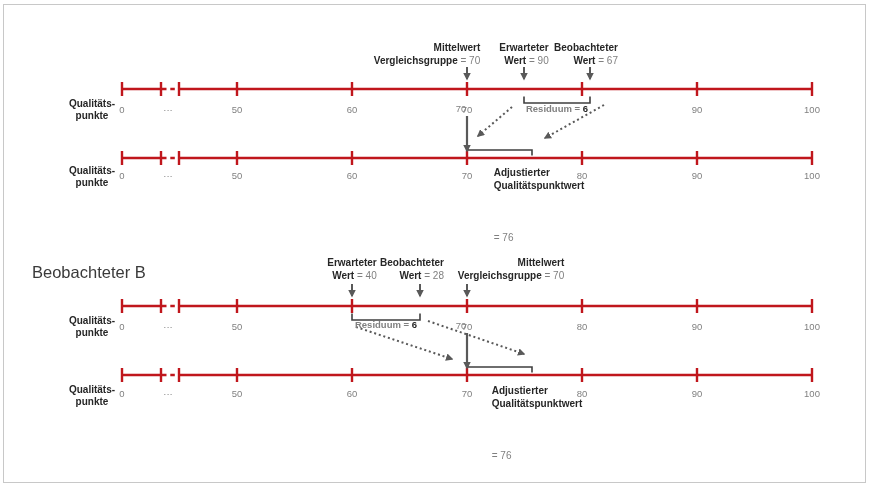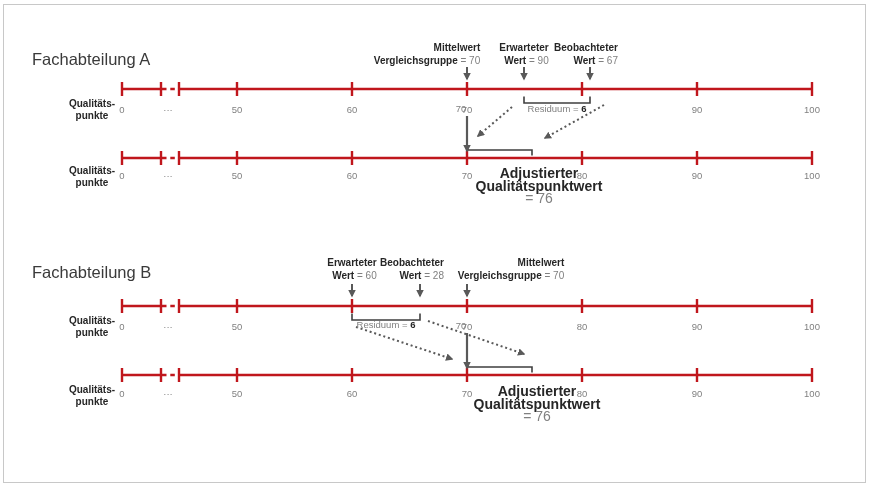--- a/index.html
+++ b/index.html
@@ -21,25 +21,25 @@
   .dotarrow{stroke:var(--arrow);stroke-width:2;fill:none;stroke-dasharray:2 2.8;}
   .bracket{stroke:var(--dark);stroke-width:1.6;fill:none;}
   .ah{fill:var(--arrow);}
   .title{position:absolute;font-size:16.5px;color:var(--title);white-space:nowrap;}
   .lbl{position:absolute;transform:translateX(-50%);font-size:9.5px;color:var(--gray);white-space:nowrap;}
   .axislbl{position:absolute;transform:translateX(-50%);text-align:center;font-size:10px;
            font-weight:bold;color:var(--tdark);line-height:12px;white-space:nowrap;}
   .ann{position:absolute;transform:translateX(-50%);text-align:right;font-size:10px;
        font-weight:bold;color:var(--tdark);line-height:13px;white-space:nowrap;}
   .ann .val{color:var(--gray);font-weight:normal;}
-  .resid{position:absolute;transform:translateX(-50%);font-size:9.5px;color:var(--gray);white-space:nowrap;}
+  .resid{position:absolute;transform:translateX(-50%);font-size:9.5px;color:var(--gray);white-space:nowrap;font-weight:bold;}
   .resid b{color:var(--tdark);}
-  .adj{position:absolute;transform:translateX(-50%);text-align:center;font-size:14px;
+  .adj{position:absolute;transform:translateX(-50%);font-size:10px;
        font-weight:bold;color:var(--tdark);line-height:12.5px;white-space:nowrap;}
-  .adj .val{color:var(--gray);font-weight:normal;}
+  .adj .val{color:var(--gray);font-weight:normal;margin-top:40px;}
 </style>
 </head>
 <body>
 
 <div class="canvas">
   <div class="frame"></div>
 
   <svg width="870" height="488">
     <defs>
       <marker id="ah" viewBox="0 0 10 10" refX="8" refY="5" markerWidth="7.5" markerHeight="7.5" orient="auto" markerUnits="userSpaceOnUse">
@@ -91,21 +91,20 @@
       <line class="garrow" x1="420" y1="284" x2="420" y2="296" marker-end="url(#ah)"></line>
       <line class="garrow" x1="467" y1="284" x2="467" y2="296" marker-end="url(#ah)"></line>
       <path class="bracket" d="M352,313.5 V320 H420 V313.5"></path>
       <line class="bigarrow" x1="467" y1="333" x2="467" y2="368" marker-end="url(#ah)"></line>
       <line class="dotarrow" x1="356" y1="327" x2="452" y2="359" marker-end="url(#ah)"></line>
       <line class="dotarrow" x1="428" y1="321" x2="524" y2="354" marker-end="url(#ah)"></line>
       <path class="bracket" d="M468,367 H532 V372.5"></path>
     </g>
   </svg>
 
-  <div class="title" style="left:32px;top:50px">Fachabteilung A</div>
 
   <div class="ann" style="left:427px;top:41px">
     <div>Mittelwert</div>
     <div><span>Vergleichsgruppe</span> <span class="val">= 70</span></div>
   </div>
   <div class="ann" style="left:524px;top:41px">
     <div>Erwarteter</div>
     <div><span>Wert</span> <span class="val">= 90</span></div>
   </div>
   <div class="ann" style="left:586px;top:41px">
@@ -147,25 +146,25 @@
     <span class="lbl" style="left:697px;top:170px">90</span>
     <span class="lbl" style="left:812px;top:170px">100</span>
   </div>
 
   <div class="adj" style="left:539px;top:167px">
     <div>Adjustierter</div>
     <div>Qualitätspunktwert</div>
     <div class="val">= 76</div>
   </div>
 
-  <div class="title" style="left:32px;top:263px">Fachabteilung B</div>
+  <div class="title" style="left:32px;top:263px">Beobachteter B</div>
 
   <div class="ann" style="left:352px;top:256px">
     <div>Erwarteter</div>
-    <div><span>Wert</span> <span class="val">= 60</span></div>
+    <div><span>Wert</span> <span class="val">= 40</span></div>
   </div>
   <div class="ann" style="left:412px;top:256px">
     <div>Beobachteter</div>
     <div><span>Wert</span> <span class="val">= 28</span></div>
   </div>
   <div class="ann" style="left:511px;top:256px">
     <div>Mittelwert</div>
     <div><span>Vergleichsgruppe</span> <span class="val">= 70</span></div>
   </div>
 

